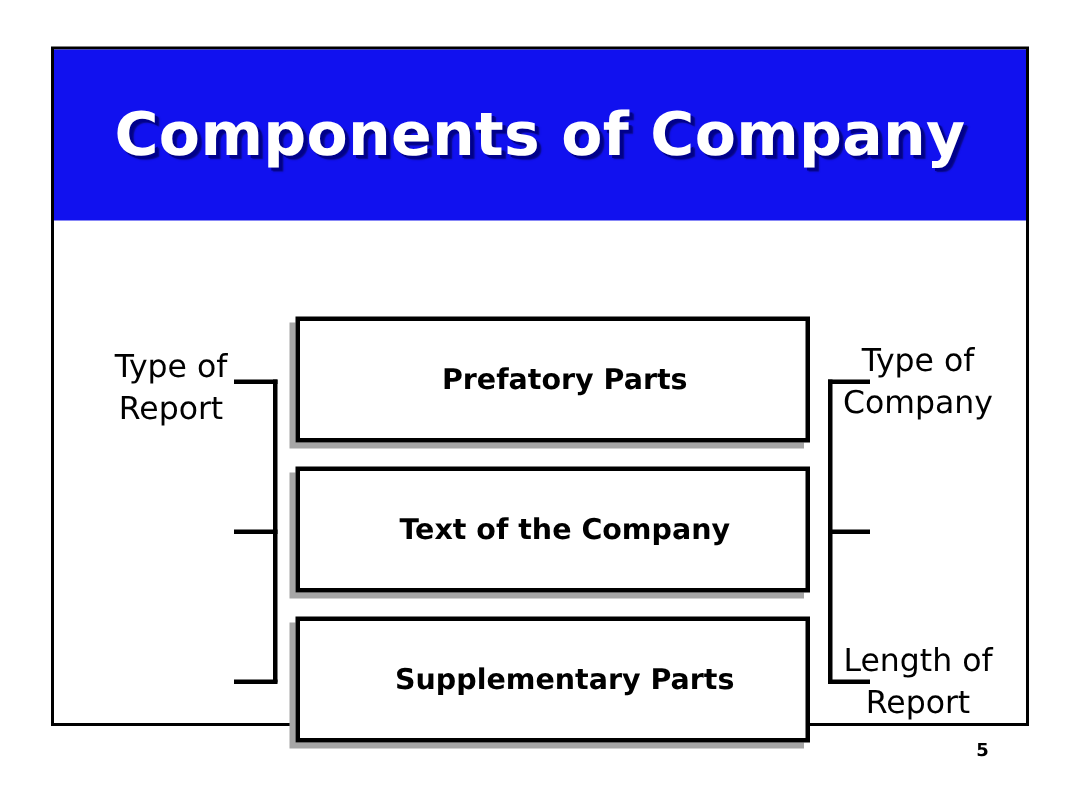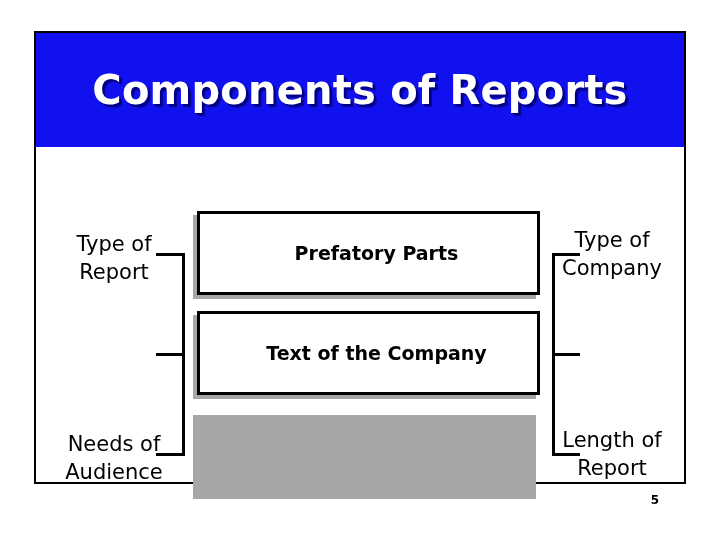--- a/index.html
+++ b/index.html
@@ -148,21 +148,21 @@
     font-size: 12px;
     color: #000000;
   }
 </style>
 </head>
 <body>
 
 <div id="slide-frame">
 
   <div id="title-banner">
-    <span id="title-text">Components of Reports</span>
+    <span id="title-text">Components of Company</span>
   </div>
 
   <div id="diagram-body">
 
     <div class="conn" id="conn-left-spine"></div>
     <div class="conn" id="conn-left-stub-1"></div>
     <div class="conn" id="conn-left-stub-2"></div>
     <div class="conn" id="conn-left-stub-3"></div>
 
     <div class="conn" id="conn-right-spine"></div>
@@ -175,26 +175,27 @@
     <div class="box-shadow" id="shadow-supplementary"></div>
 
     <div class="center-box" id="box-prefatory">
       <span class="box-label">Prefatory Parts</span>
     </div>
 
     <div class="center-box" id="box-text">
       <span class="box-label">Text of the Company</span>
     </div>
 
+    <div class="center-box" id="box-supplementary">
+      <span class="box-label">Supplementary Parts</span>
+    </div>
 
     <div class="side-label" id="label-type-of-report">Type of
 Report</div>
 
-    <div class="side-label" id="label-needs-audience">Needs of
-Audience</div>
 
     <div class="side-label" id="label-type-company">Type of
 Company</div>
 
     <div class="side-label" id="label-length-report">Length of
 Report</div>
 
   </div>
 </div>
 

